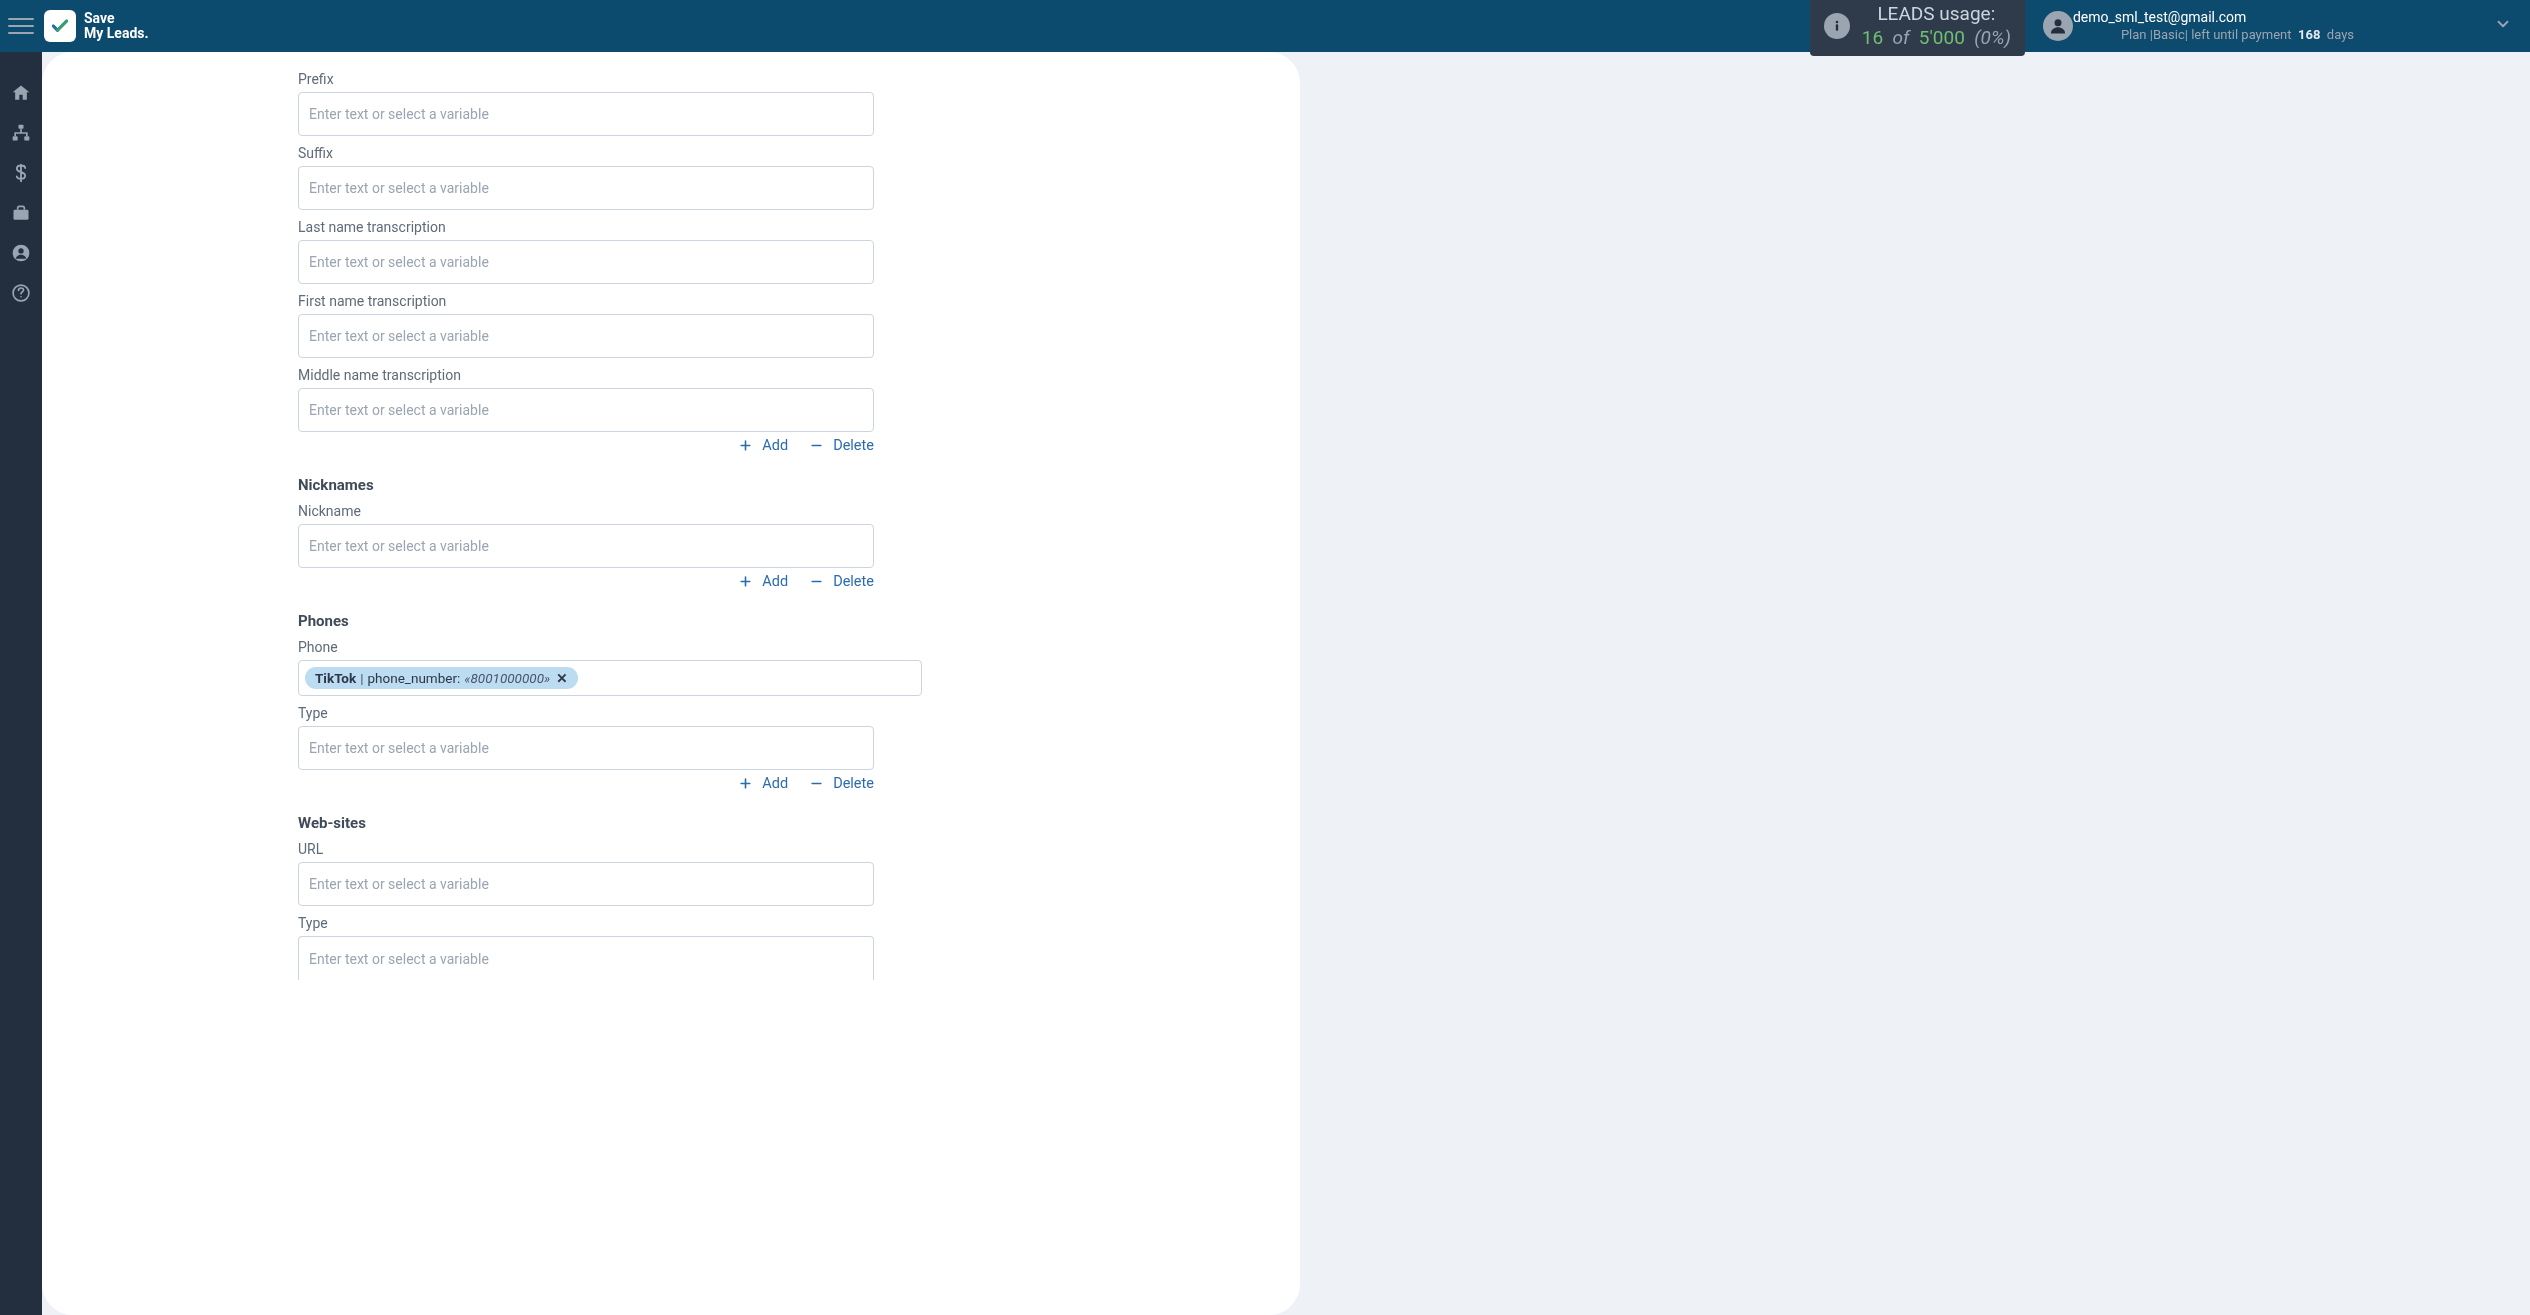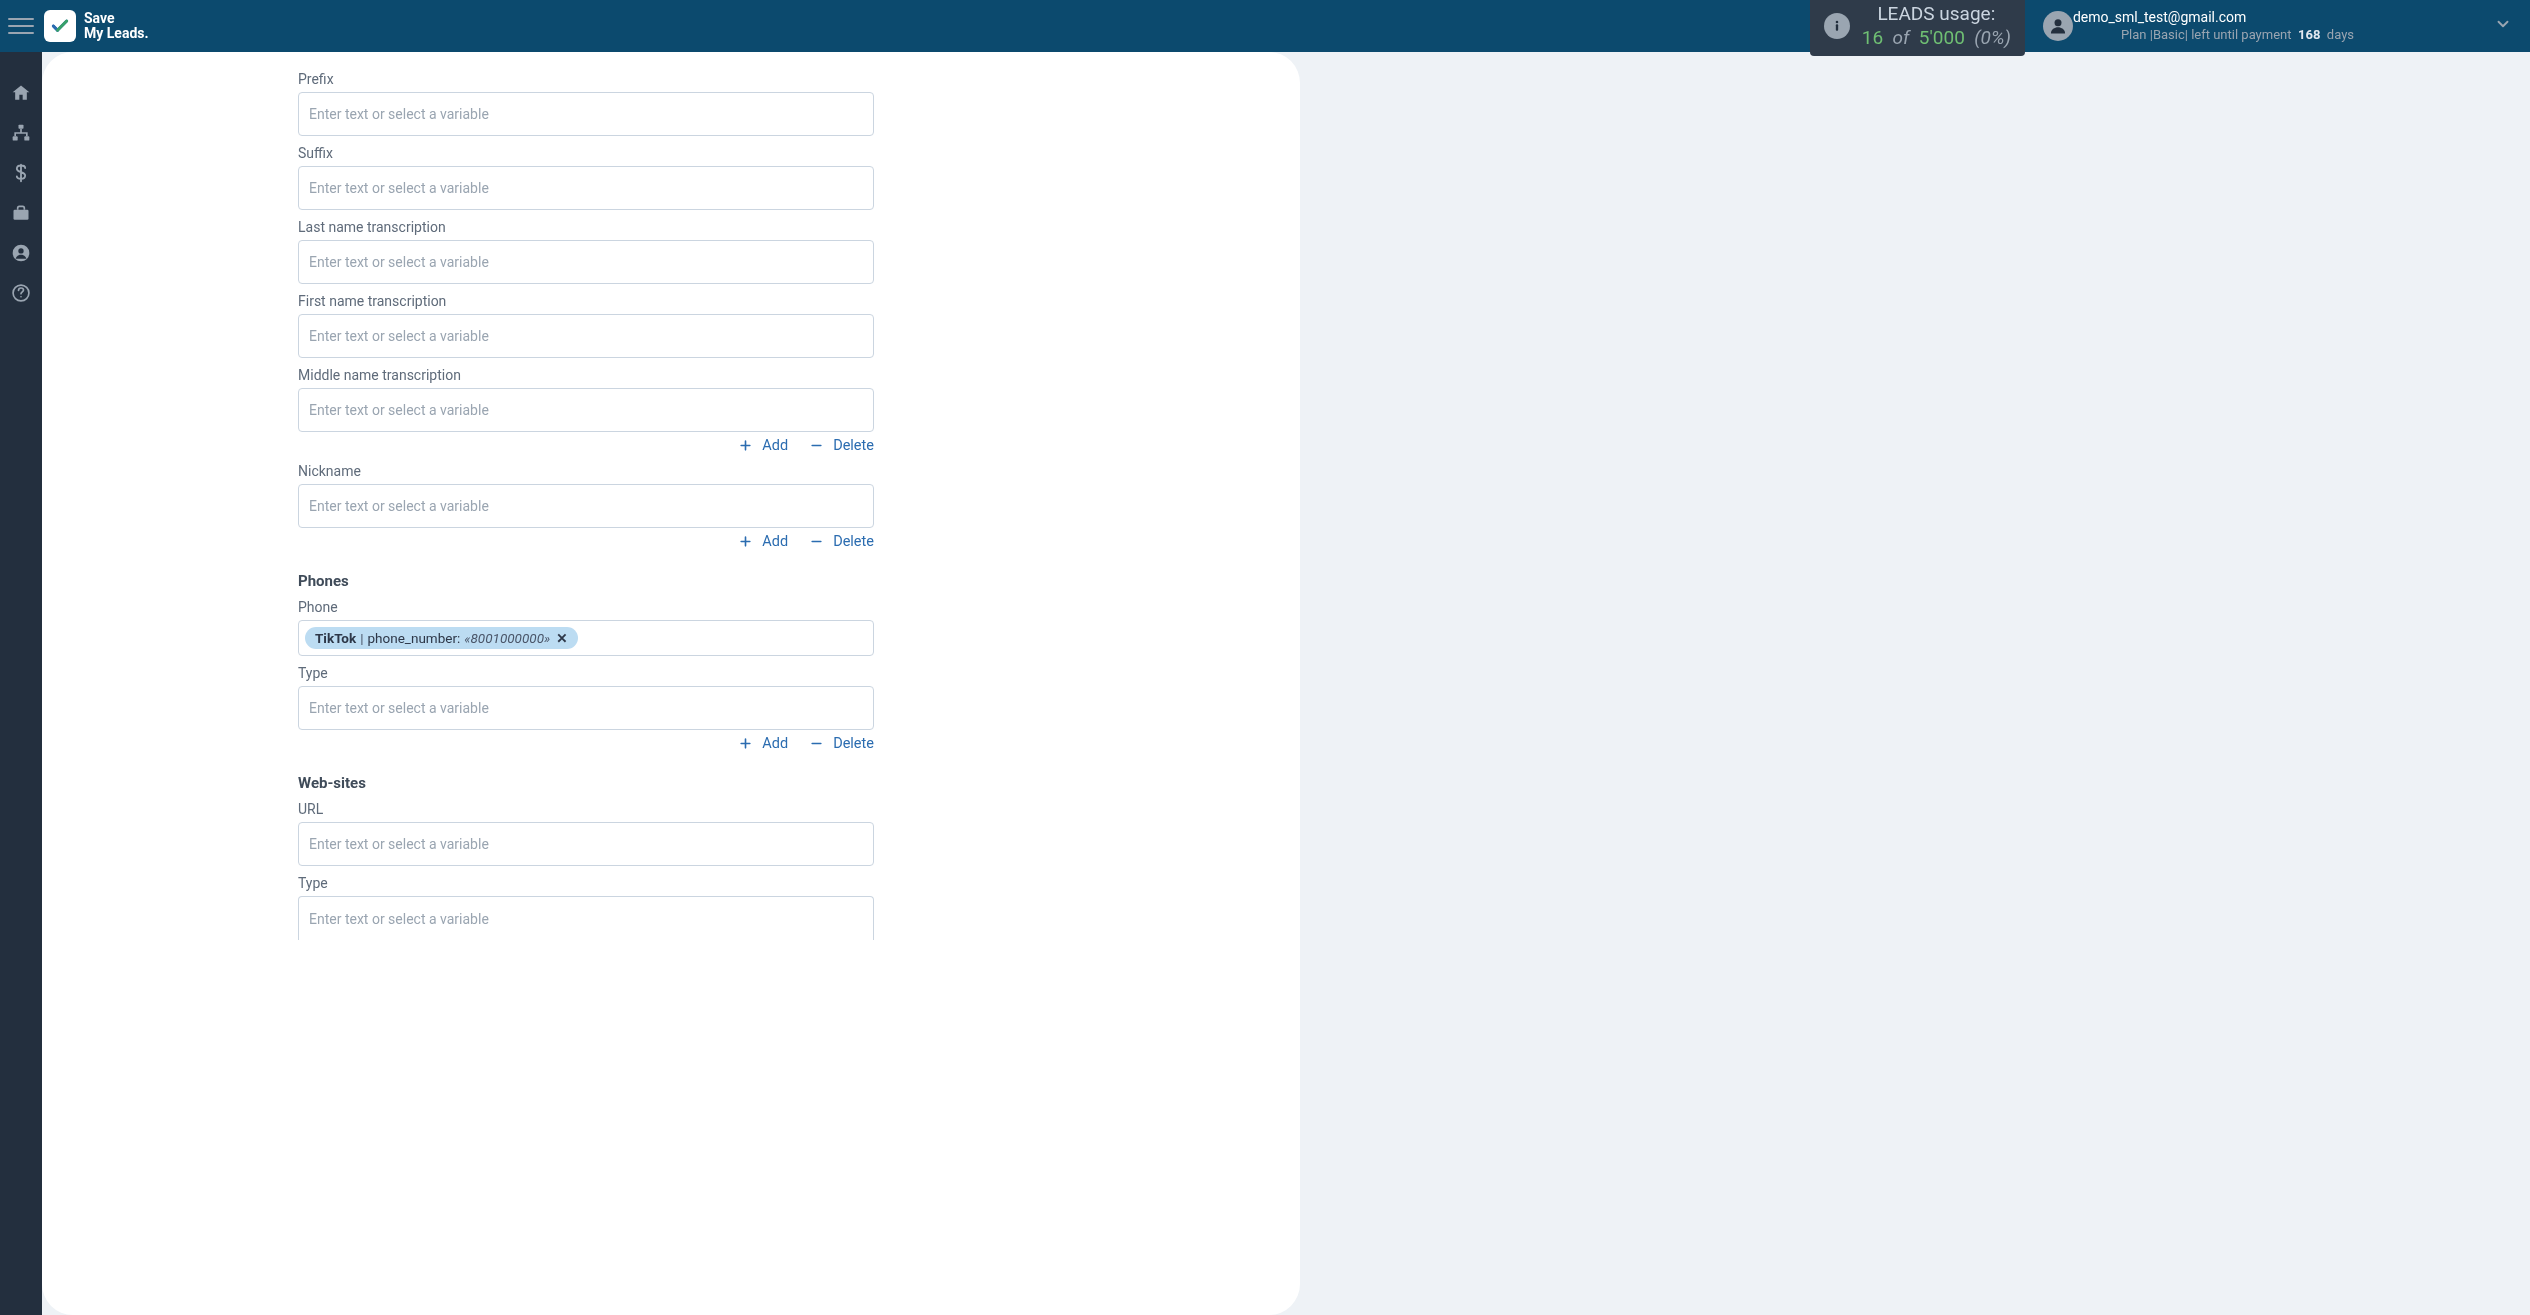--- a/index.html
+++ b/index.html
@@ -132,21 +132,21 @@
     width: 576px;
     height: 44px;
     border: 1px solid #cbd5e0;
     border-radius: 4px;
     padding: 0 10px;
     font-size: 14px;
     color: #4a5568;
   }
   .fld-input::placeholder { color: #9aa5b1; }
   .fld-input-wrap {
-    width: 576px;
+    width: 624px;
     min-height: 36px;
     border: 1px solid #cbd5e0;
     border-radius: 4px;
     padding: 4px 6px;
     display:flex;align-items:center;flex-wrap:wrap;gap:4px;
     cursor:text;
   }
   .var-chip {
     background: #bcdcf2;
     border-radius: 12px;
@@ -317,20 +317,21 @@
           <span>Add</span>
         </span>
         <span class="act-link">
           <svg viewBox="0 0 24 24">
               <path d="M4 12 H20" stroke="#2b6cb0" stroke-width="3" stroke-linecap="round"></path>
             </svg>
           <span>Delete</span>
         </span>
       </div>
 
+      <div class="section-head">Nicknames</div>
       <div class="fld-label">Nickname</div>
       <input class="fld-input" placeholder="Enter text or select a variable" style="">
 
       <div class="actions">
         <span class="act-link">
           <svg viewBox="0 0 24 24">
               <path d="M12 4 V20 M4 12 H20" stroke="#2b6cb0" stroke-width="3" stroke-linecap="round"></path>
             </svg>
           <span>Add</span>
         </span>

